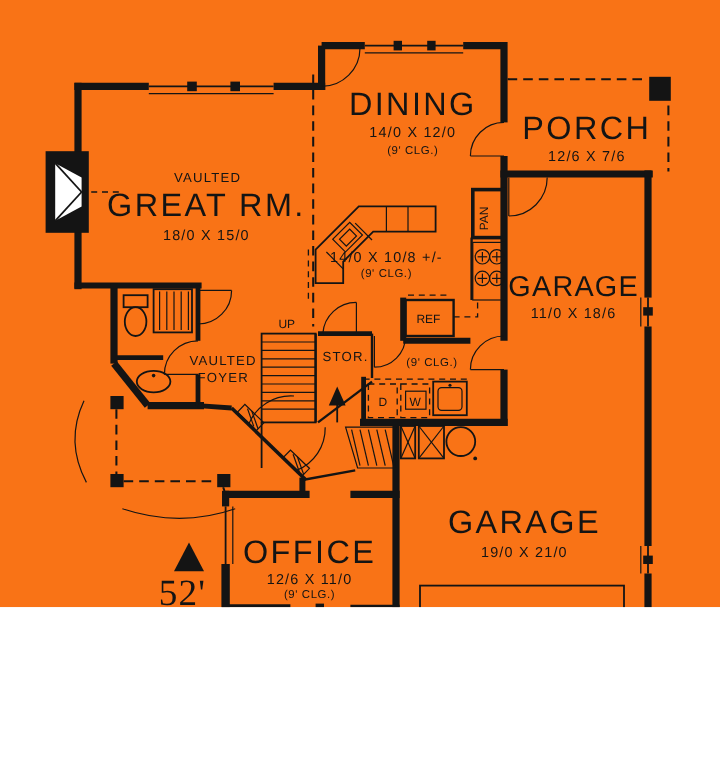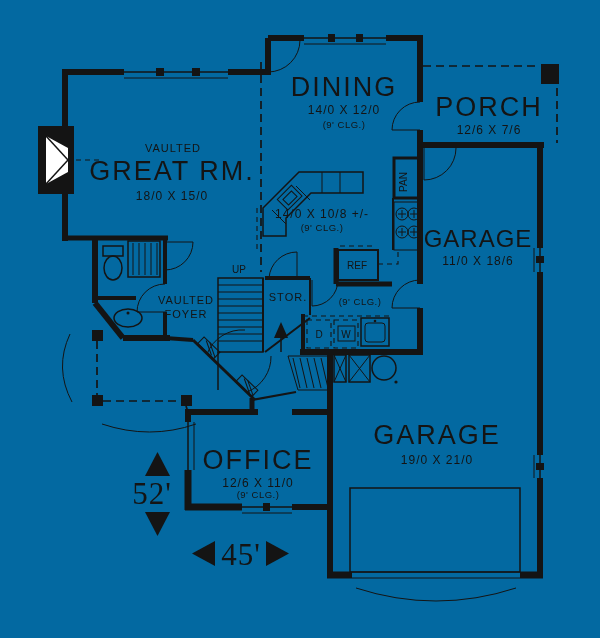--- a/index.html
+++ b/index.html
@@ -1,16 +1,16 @@
 <!DOCTYPE html>
 <html><head>
 <meta charset="utf-8">
 <style>
   html,body{margin:0;padding:0;background:#ffffff;}
-  .page{position:relative;width:600px;height:638px;background:#0369a1;overflow:hidden;}
+  .page{position:relative;width:600px;height:506px;background:#f97316;overflow:hidden;}
   svg{display:block;}
   .w7{stroke:#141414;stroke-width:7;fill:none;stroke-linecap:butt;}
   .w6{stroke:#141414;stroke-width:6;fill:none;stroke-linecap:butt;}
   .w5{stroke:#141414;stroke-width:5;fill:none;}
   .w4{stroke:#141414;stroke-width:4;fill:none;}
   .w3{stroke:#141414;stroke-width:3;fill:none;}
   .w2{stroke:#141414;stroke-width:2;fill:none;}
   .w15{stroke:#141414;stroke-width:1.5;fill:none;}
   .w1{stroke:#141414;stroke-width:1;fill:none;}
   .dash{stroke:#141414;stroke-width:1.7;fill:none;stroke-dasharray:8 5;}

